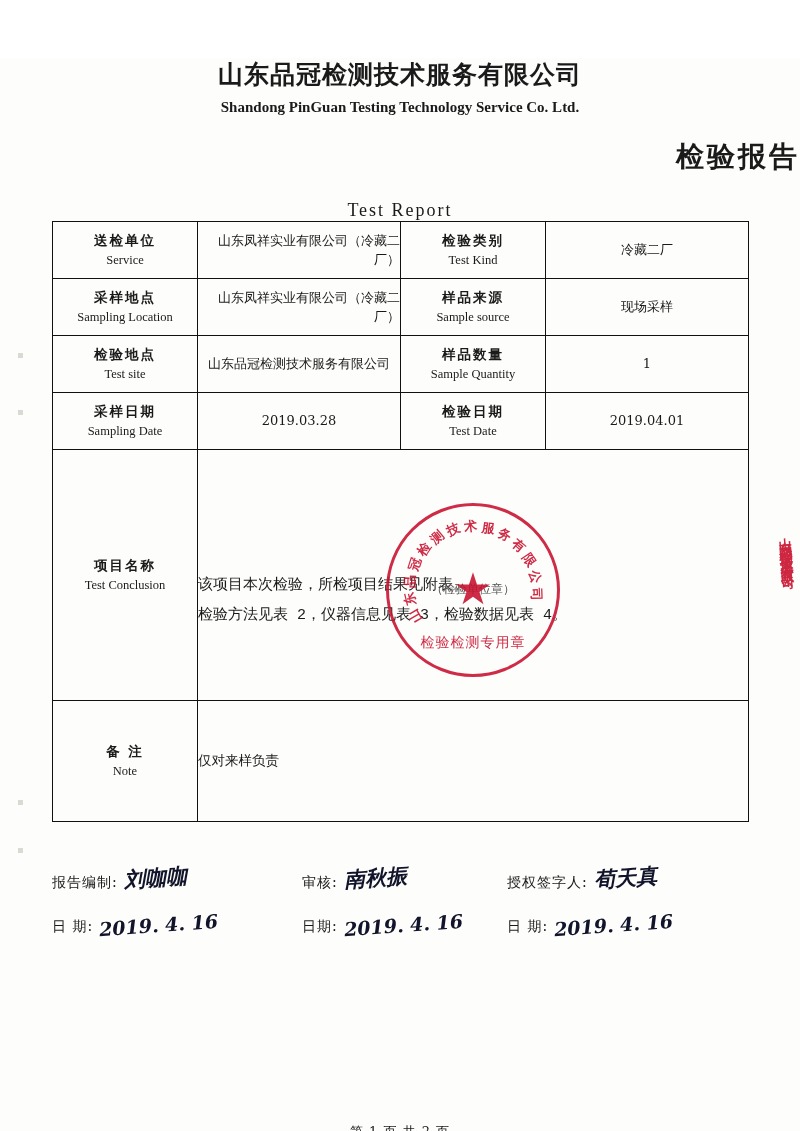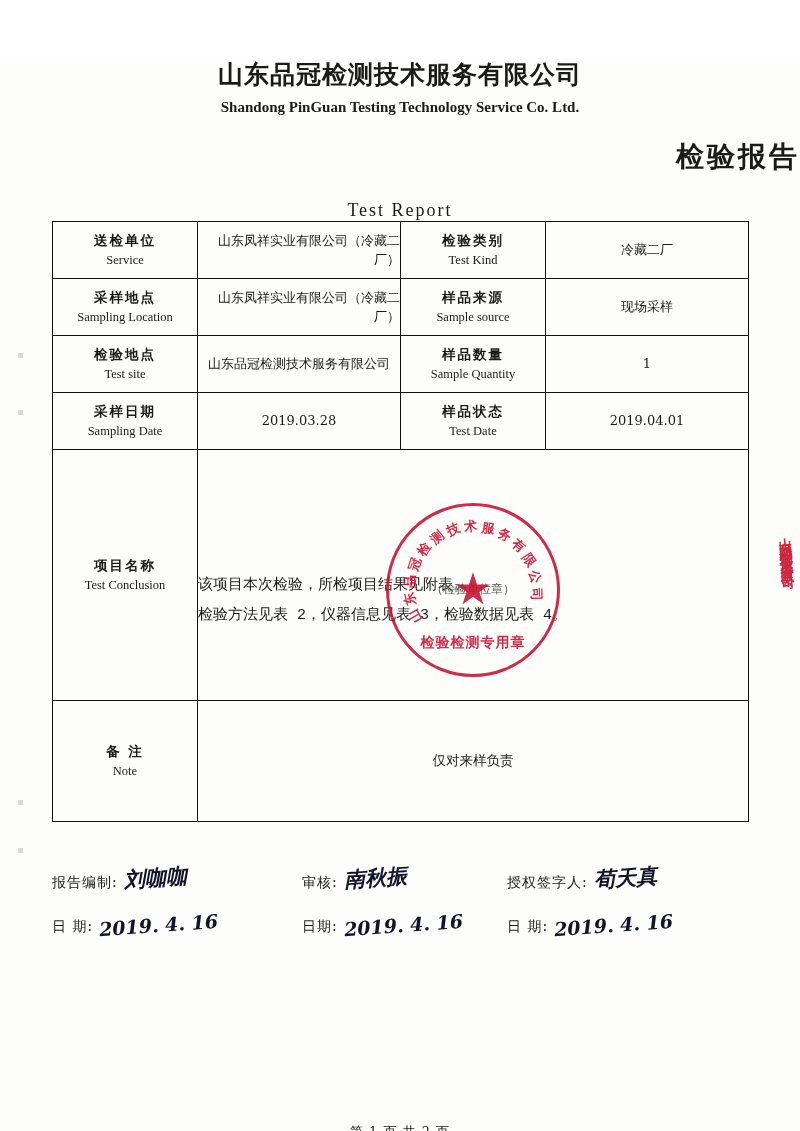--- a/index.html
+++ b/index.html
@@ -125,21 +125,21 @@
     font-family: Liberation Mono, monospace;
     line-height: 2.0;
     padding-top: 52px;
     position: relative;
     z-index: 2;
   }
   .note-cell {
     height: 120px;
   }
   .note-text {
-    text-align: center;
+    text-align: left;
     font-size: 13.5px;
     font-family: Liberation Serif, serif;
   }
 
   
   .stamp {
     position: absolute;
     left: 50%;
     top: 56%;
     transform: translate(-50%, -50%);
@@ -173,21 +173,21 @@
     font-weight: bold;
     font-family: "DejaVu Serif", serif;
     transform-origin: 0 0;
   }
   .stamp .bottom-label {
     position: absolute;
     left: 50%;
     bottom: 22px;
     transform: translateX(-50%);
     font-size: 14px;
-    font-weight: bold;
+    font-weight: normal;
     letter-spacing: 1px;
     white-space: nowrap;
     font-family: "DejaVu Serif", serif;
   }
   .stamp-inner-note {
     position: absolute;
     left: 50%;
     top: 50%;
     transform: translate(-50%, 6px);
     font-size: 12px;
@@ -328,21 +328,21 @@
         <td class="cell-value">1</td>
       </tr>
 
       <tr class="row-tall">
         <td class="cell-label">
           <span class="cn">采样日期</span>
           <span class="en">Sampling Date</span>
         </td>
         <td class="cell-value">2019.03.28</td>
         <td class="cell-label">
-          <span class="cn">样品状态</span>
+          <span class="cn">检验日期</span>
           <span class="en">Test Date</span>
         </td>
         <td class="cell-value">2019.04.01</td>
       </tr>
 
       <tr>
         <td class="cell-label">
           <span class="cn">项目名称</span>
           <span class="en">Test Conclusion</span>
         </td>

